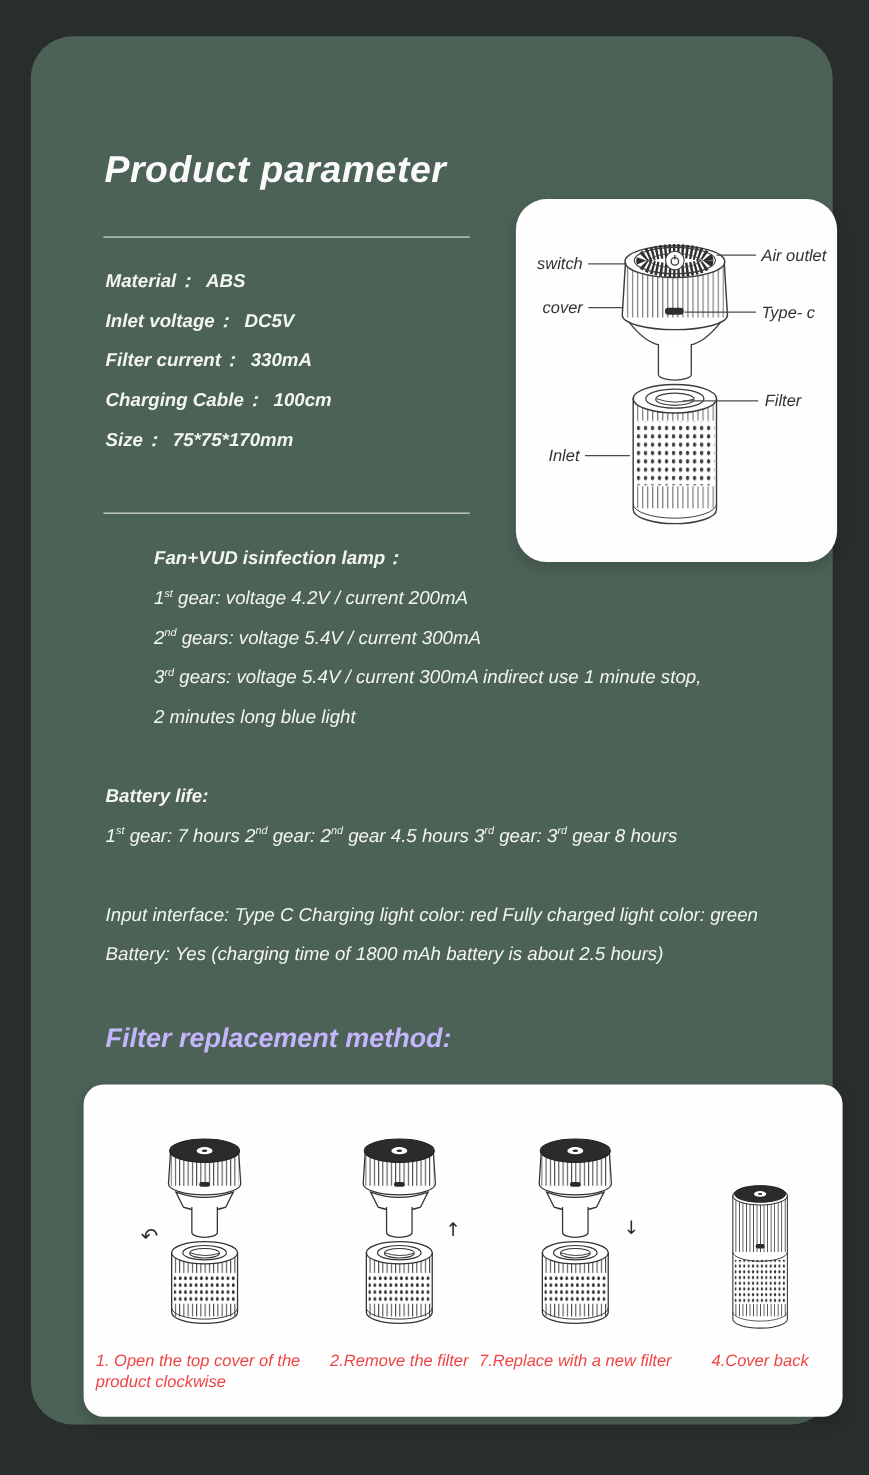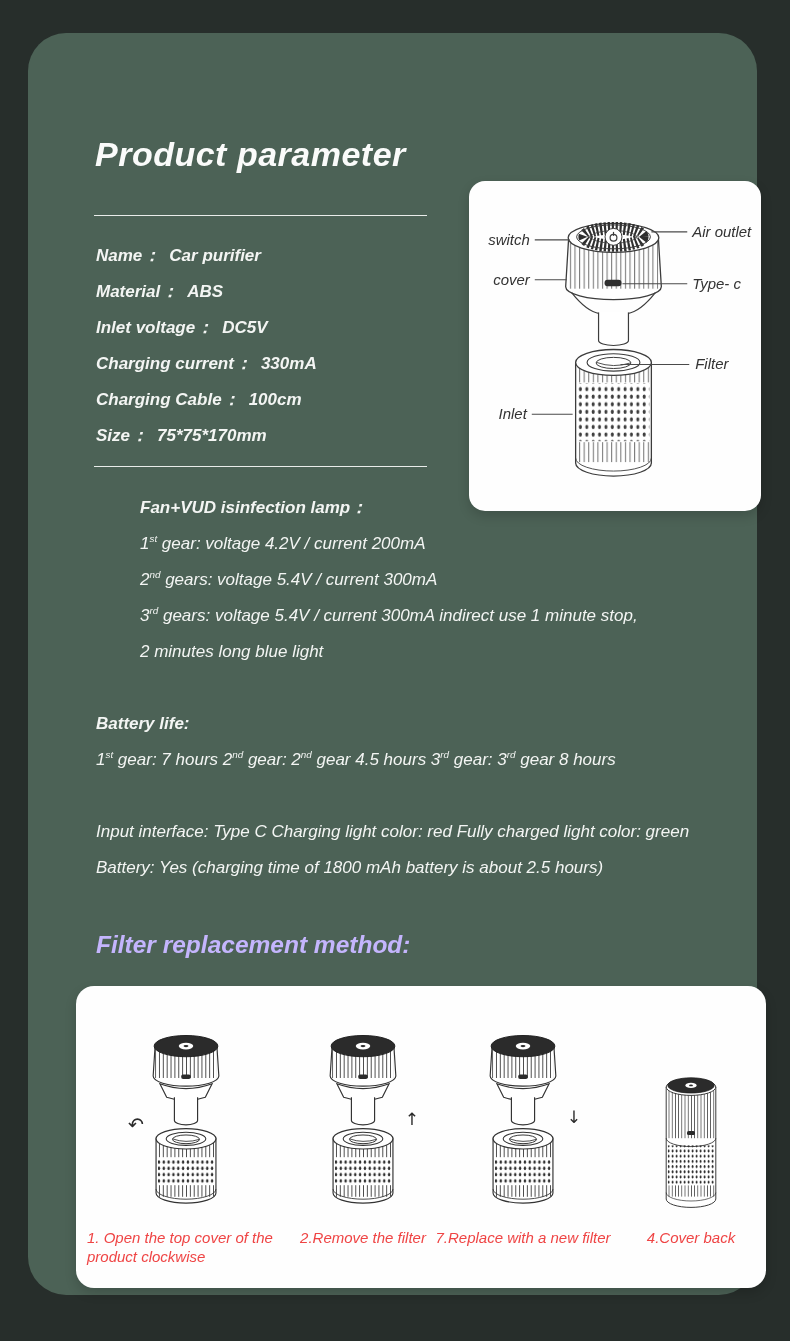--- a/index.html
+++ b/index.html
@@ -25,21 +25,21 @@
   .spec-row{height:36px;line-height:36px;white-space:nowrap;}
   .spec-row .sep{margin:0 9px 0 1px;}
   .sect{left:68px;color:#f3f5f3;font-size:17px;font-weight:500;line-height:36px;white-space:nowrap;}
   .sect-fan{top:457px;margin-left:44px;} .sect-batt{top:673px;} .sect-chg{top:781px;}
   .sect .hd{font-weight:600;}
   sup{font-size:.58em;vertical-align:super;line-height:0;}
   .section-title{
     left:68px;top:896px;margin:0;color:#c4b5fd;font-size:24.5px;font-weight:700;line-height:32px;
   }
   .card{background:#fefefe;box-shadow:0 5px 12px rgba(0,0,0,.16);}
-  .diagram-card{left:441px;top:148px;width:292px;height:330px;border-radius:16px;}
+  .diagram-card{left:441px;top:148px;width:292px;height:330px;border-radius:28px;}
   .diagram-card svg{display:block;}
   .dlabel{font-size:15px;fill:#333;font-family:"Liberation Sans","DejaVu Sans",sans-serif;}
   .steps-card{
     left:48px;top:953px;width:690px;height:302px;border-radius:18px;
     display:flex;align-items:flex-start;box-sizing:border-box;padding-top:31px;
   }
   .step{display:flex;flex-direction:column;align-items:center;}
   .step1{width:220px;} .step2{width:134px;} .step3{width:186px;} .step4{width:150px;}
   .illus{height:202px;display:flex;align-items:flex-end;justify-content:center;position:relative;}
   .caption{
@@ -109,24 +109,23 @@
   </defs>
 </svg>
 
 <div class="stage">
   <div class="panel">
 
     <h1 class="abs page-title">Product parameter</h1>
     <div class="abs hr hr1"></div>
 
     <div class="abs specs">
-      <div class="spec-row"><span>Name</span><span class="sep">：</span><span>Car purifier</span></div>
       <div class="spec-row"><span>Material</span><span class="sep">：</span><span>ABS</span></div>
       <div class="spec-row"><span>Inlet voltage</span><span class="sep">：</span><span>DC5V</span></div>
-      <div class="spec-row"><span>Charging current</span><span class="sep">：</span><span>330mA</span></div>
+      <div class="spec-row"><span>Filter current</span><span class="sep">：</span><span>330mA</span></div>
       <div class="spec-row"><span>Charging Cable</span><span class="sep">：</span><span>100cm</span></div>
       <div class="spec-row"><span>Size</span><span class="sep">：</span><span>75*75*170mm</span></div>
     </div>
 
     <div class="abs hr hr2"></div>
 
     <div class="abs card diagram-card">
       <svg width="292" height="330" viewBox="0 0 293 331">
 
         <path d="M100,57 L97,106 A48,13 0 0 0 193,106 L190,57 Z" fill="#ffffff" stroke="#3c3c3c" stroke-width="1.3"></path>

